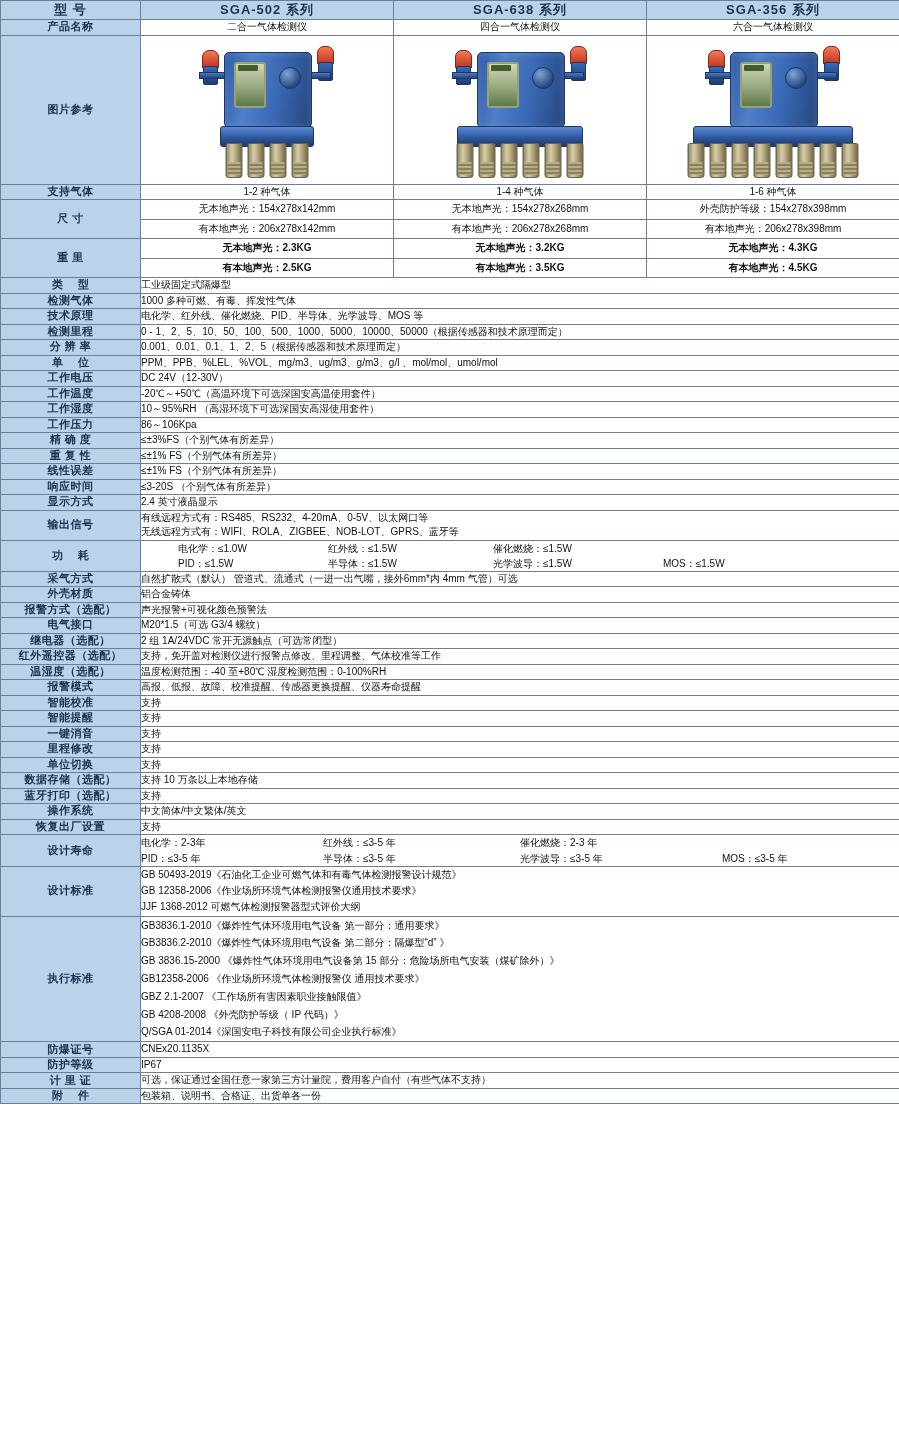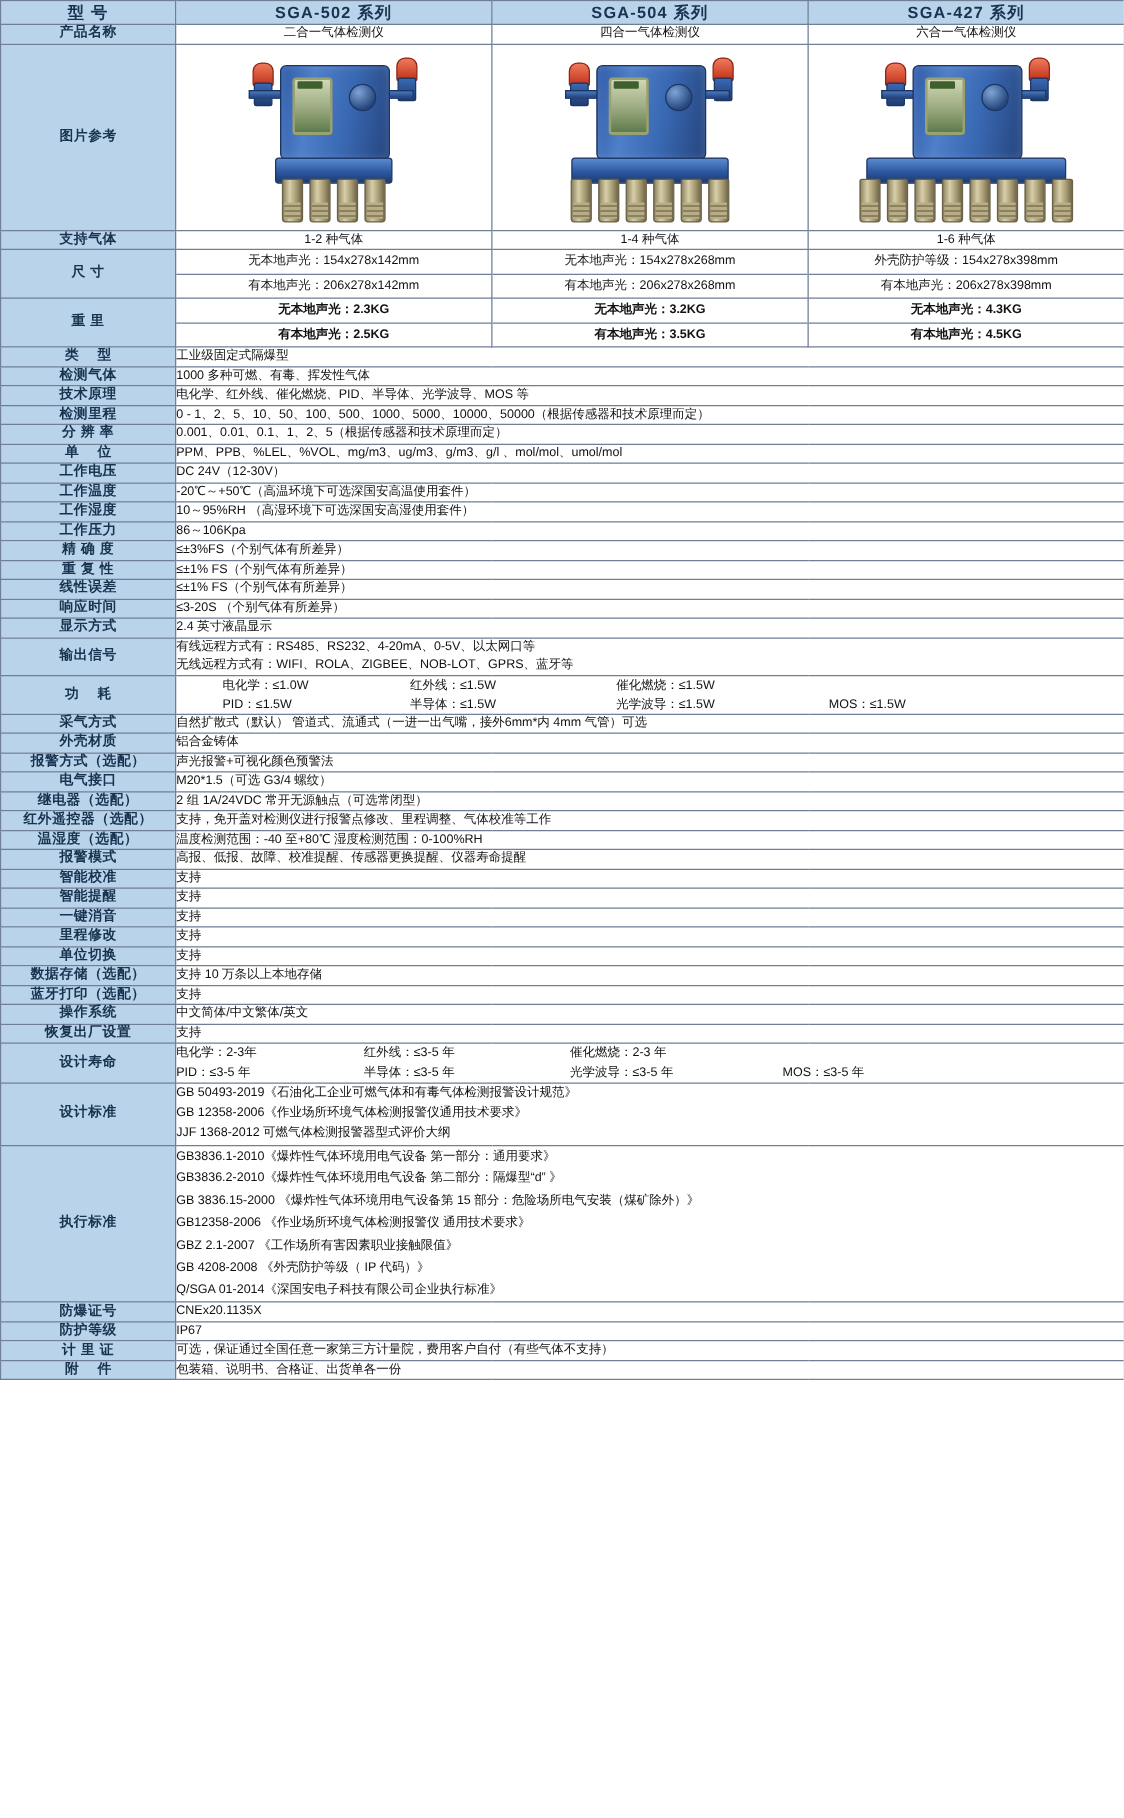--- a/index.html
+++ b/index.html
@@ -86,20 +86,21 @@
     line-height: 1.5;
     padding-left: 37px;
   }
   .pw-row > span:nth-child(1) { width: 150px; }
   .pw-row > span:nth-child(2) { width: 165px; }
   .pw-row > span:nth-child(3) { width: 170px; }
   .pw-row > span:nth-child(4) { width: auto; }
   .life-row {
     display: flex;
     line-height: 1.55;
+    gap: 32px;
   }
   .life-row > span:nth-child(1) { width: 150px; }
   .life-row > span:nth-child(2) { width: 165px; }
   .life-row > span:nth-child(3) { width: 170px; }
   .life-row > span:nth-child(4) { width: auto; }
   .listline {
     line-height: 1.62;
   }
   .listline.ex {
     line-height: 1.78;
@@ -225,22 +226,22 @@
   <colgroup>
     <col style="width:140px">
     <col style="width:253px">
     <col style="width:253px">
     <col style="width:253px">
   </colgroup>
   <tbody>
     <tr>
       <td class="hdr">型  号</td>
       <td class="hdr">SGA-502 系列</td>
-      <td class="hdr">SGA-504 系列</td>
-      <td class="hdr">SGA-427 系列</td>
+      <td class="hdr">SGA-638 系列</td>
+      <td class="hdr">SGA-356 系列</td>
     </tr>
 
     <tr>
       <td class="lbl">产品名称</td>
       <td class="val c">二合一气体检测仪</td>
       <td class="val c">四合一气体检测仪</td>
       <td class="val c">六合一气体检测仪</td>
     </tr>
 
     <tr>

